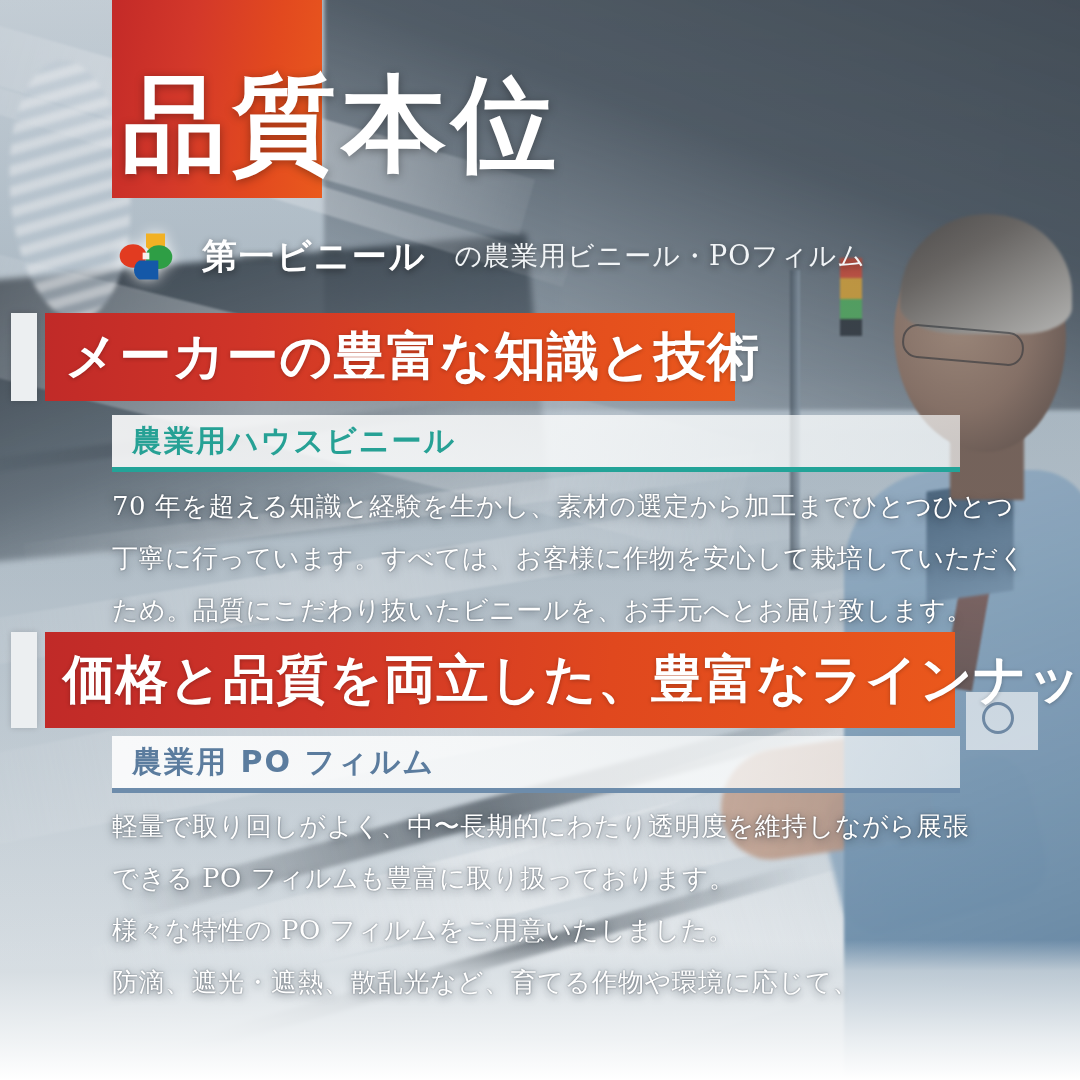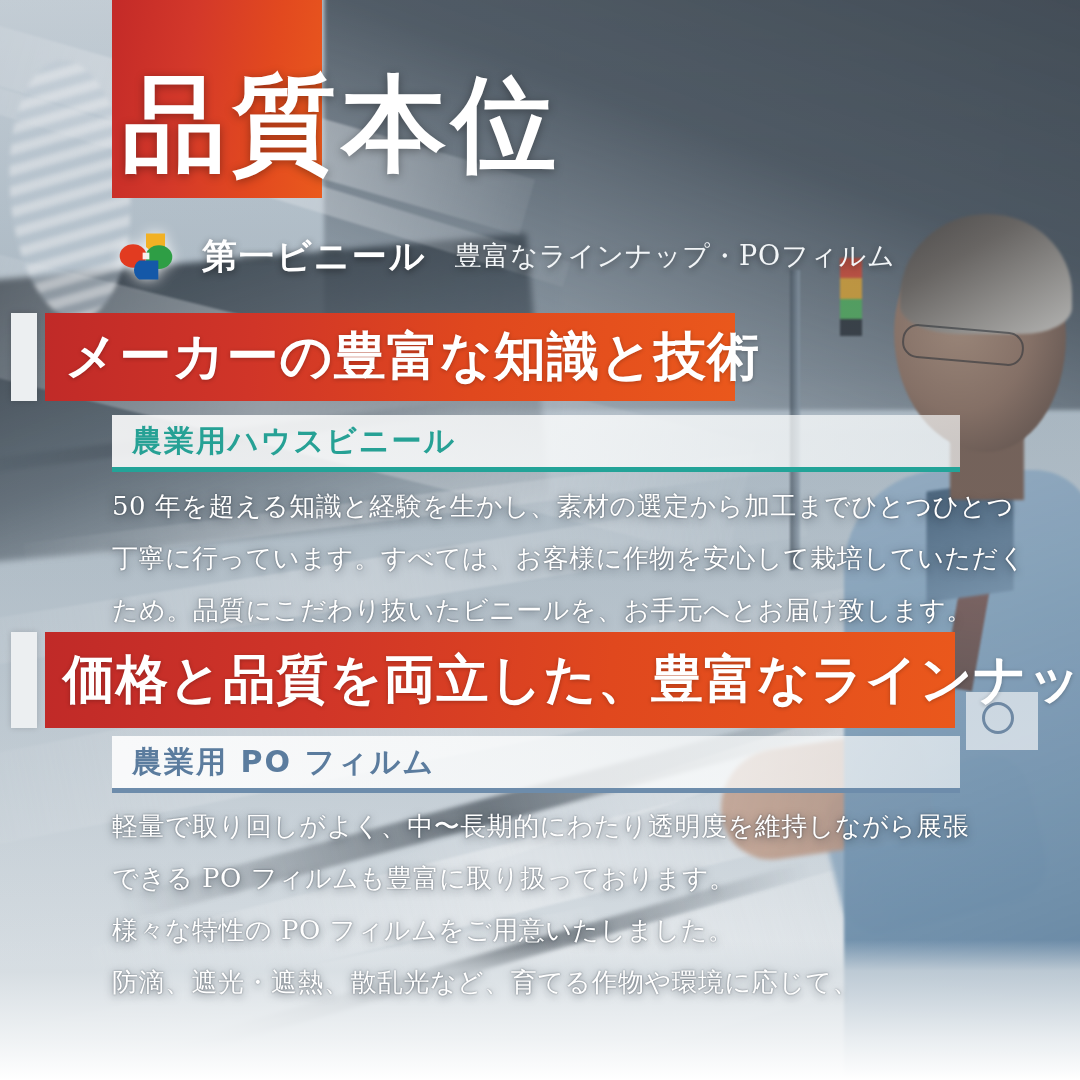--- a/index.html
+++ b/index.html
@@ -414,35 +414,35 @@
       <span class="brand-logo">
         <svg viewBox="0 0 100 100" width="56" height="56" aria-hidden="true">
           <path d="M50 10 H84 V44 H62 L50 34 Z" fill="#f2b124"></path>
           <ellipse cx="73" cy="52" rx="24" ry="21" fill="#2e9e45"></ellipse>
           <ellipse cx="27" cy="50" rx="24" ry="21" fill="#e23b20"></ellipse>
           <path d="M38 58 h34 v34 h-34 a20 20 0 0 1 0 -34 z" fill="#1458a8"></path>
           <rect x="44" y="44" width="12" height="12" fill="#ffffff" opacity="0.9"></rect>
         </svg>
       </span>
       <span class="brand-name">第一ビニール</span>
-      <span class="brand-tail">豊富なラインナップ・POフィルム</span>
+      <span class="brand-tail">の農業用ビニール・POフィルム</span>
     </div>
 
     <div class="accent-bar bar-1"></div>
     <div class="banner banner-1">
       <span class="banner-text">メーカーの豊富な知識と技術</span>
     </div>
 
     <div class="head-band band-1">
       <span class="head-text">農業用ハウスビニール</span>
     </div>
     <div class="head-rule rule-1"></div>
 
     <div class="para para-1">
-      <span class="line">50 年を超える知識と経験を生かし、素材の選定から加工までひとつひとつ</span>
+      <span class="line">70 年を超える知識と経験を生かし、素材の選定から加工までひとつひとつ</span>
       <span class="line">丁寧に行っています。すべては、お客様に作物を安心して栽培していただく</span>
       <span class="line">ため。品質にこだわり抜いたビニールを、お手元へとお届け致します。</span>
     </div>
 
     <div class="accent-bar bar-2"></div>
     <div class="banner banner-2">
       <span class="banner-text">価格と品質を両立した、豊富なラインナップ</span>
     </div>
 
     <div class="head-band band-2">

